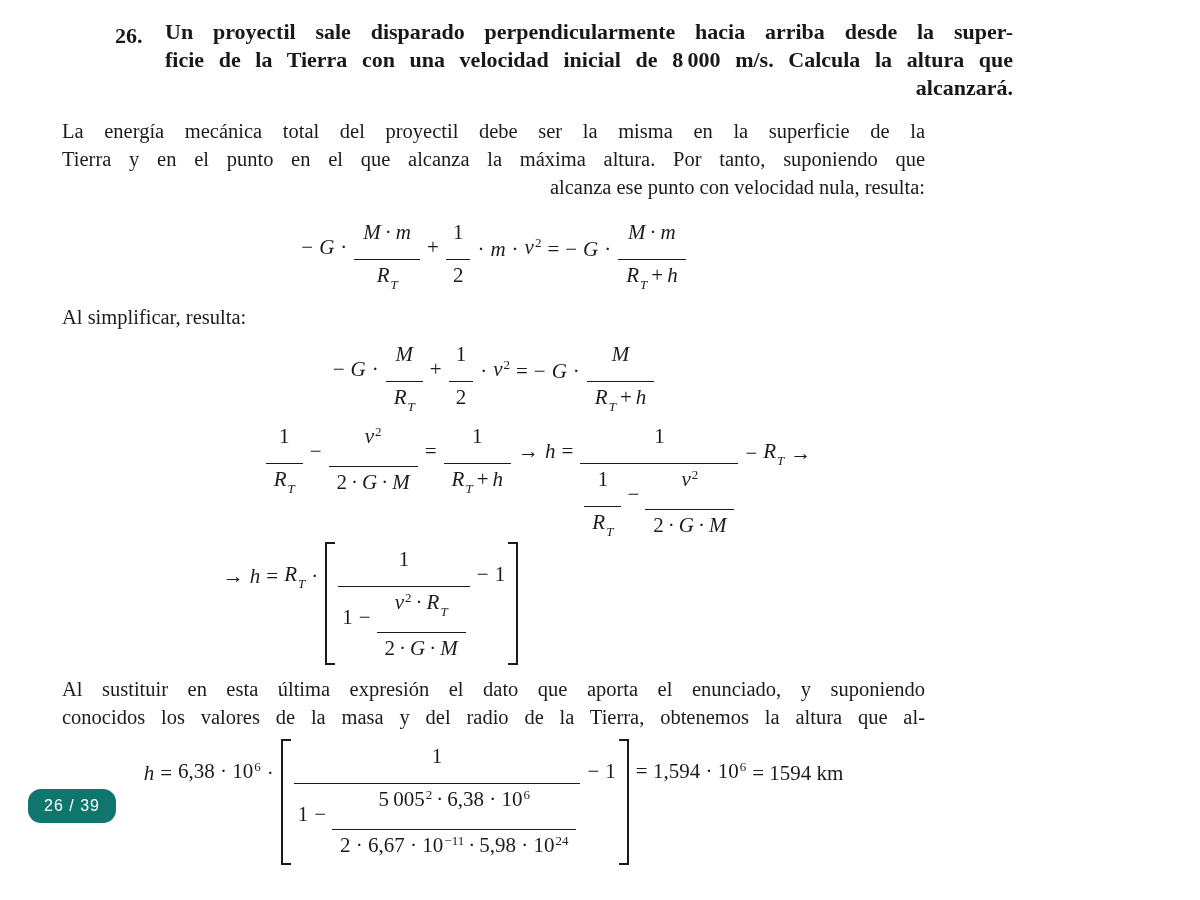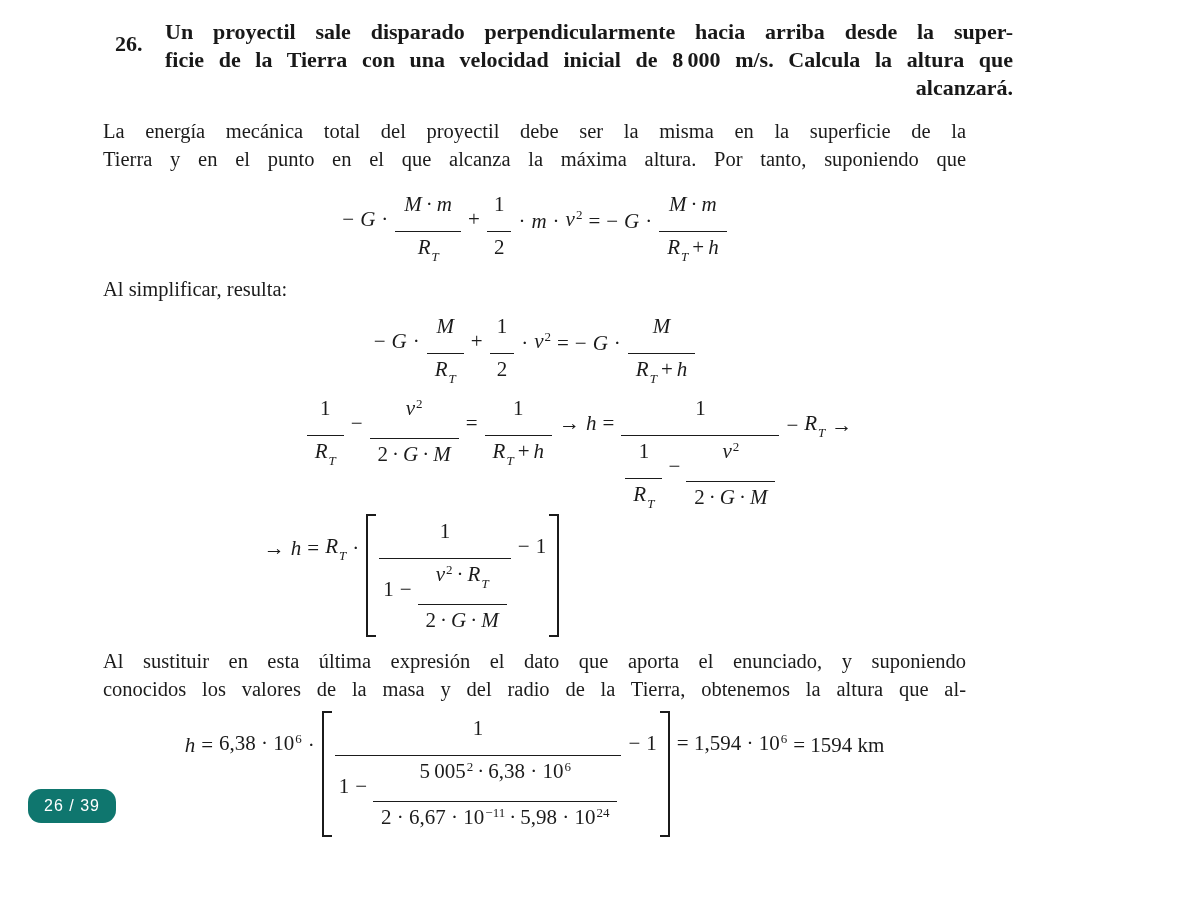--- a/index.html
+++ b/index.html
@@ -5,25 +5,25 @@
   html,body { margin:0; padding:0; background:#ffffff; }
   .page {
     position:relative; width:1200px; height:900px; background:#ffffff;
     font-family:"Liberation Serif","DejaVu Serif",serif; color:#1b1b1b; overflow:hidden;
   }
   
   .statement {
     position:relative; margin:18px 0 0 165px; width:848px;
     font-weight:bold; font-size:22px; line-height:28px; color:#181818;
   }
-  .pnum { position:absolute; left:-50px; top:12px;font-family:Liberation Serif, serif; }
+  .pnum { position:absolute; left:-50px; top:4px;font-family:Liberation Serif, serif; }
   .jline { display:block; text-align:justify; text-align-last:justify; }
   .jlast { display:block; text-align:right; }
   
-  .sol { margin-left:103px; width:863px; font-size:20.5px; line-height:28px; }
+  .sol { margin-left:62px; width:863px; font-size:20.5px; line-height:28px; }
   .para { margin:0; }
   .p1 { margin-top:15px; }
   .p2 { margin-top:10px;font-family:Liberation Serif, serif; }
   
   .eq { display:flex; justify-content:center; align-items:flex-start; font-size:21px; gap:7px; }
   .eq1 { margin:18px 0 12px; }
   .eq2 { margin:10px 0 10px; }
   .eq3 { margin:10px 0 2px; transform:translateX(45px); }
   .eq4 { margin:8px 0 8px; transform:translateX(-123px); }
   .eq5 { margin:12px 0 0; }
@@ -60,20 +60,21 @@
     <span class="jline">Un proyectil sale disparado perpendicularmente hacia arriba desde la super-</span>
     <span class="jline">ficie de la Tierra con una velocidad inicial de 8 000 m/s. Calcula la altura que</span>
     <span class="jlast">alcanzará.</span>
   </div>
 
   <div class="sol">
 
     <p class="para p1">
       <span class="jline">La energía mecánica total del proyectil debe ser la misma en la superficie de la</span>
       <span class="jline">Tierra y en el punto en el que alcanza la máxima altura. Por tanto, suponiendo que</span>
+      <span class="jlast">alcanza ese punto con velocidad nula, resulta:</span>
     </p>
 
     <div class="eq eq1">
       <span class="txt"><span>−</span><i>G</i><span>·</span></span>
       <span class="fr">
         <span class="nu"><i>M</i><span>·</span><i>m</i></span>
         <span class="de"><span class="g">
               <i>R</i>
               <i class="sb">T</i>
             </span></span>

